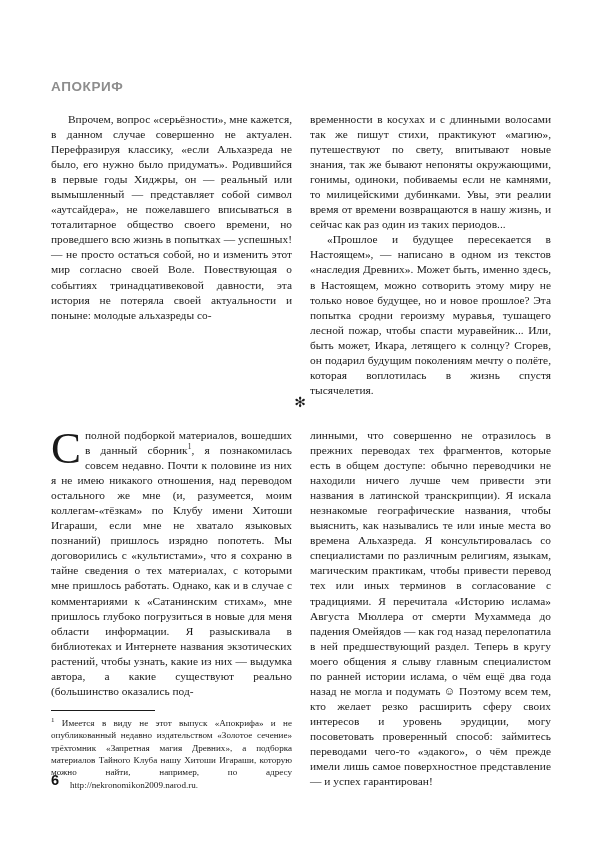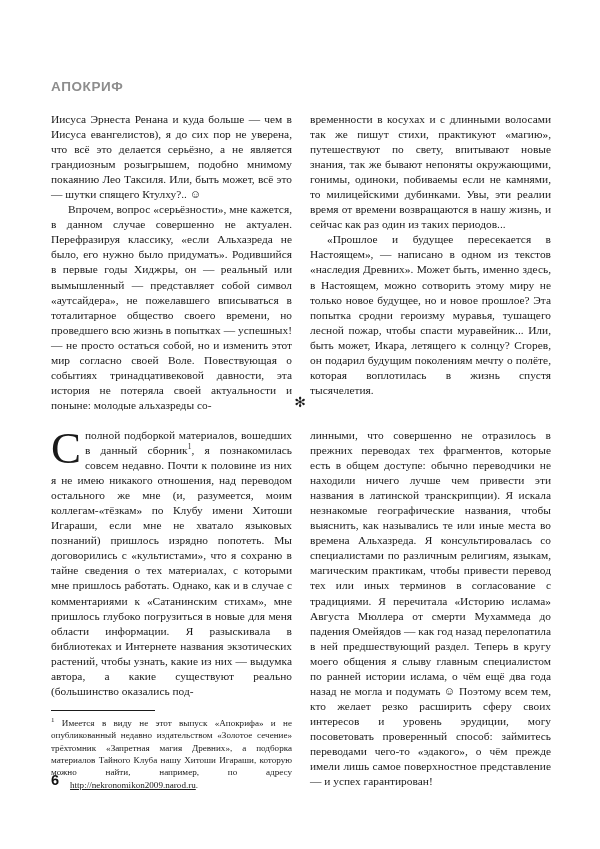--- a/index.html
+++ b/index.html
@@ -108,21 +108,20 @@
     font-size: 9.1px;
     line-height: 12.4px;
     text-align: justify;
   }
   .footnote .fn-marker {
     font-size: 7px;
     vertical-align: super;
     line-height: 0;
   }
   .fn-link {
-    text-decoration: underline;
     color: #1a1a1a;
     padding-left: 19px;
   }
 
   
   .folio {
     position: absolute;
     left: 51px;
     top: 772px;
     font-family: "Liberation Sans", "DejaVu Sans", sans-serif;
@@ -134,21 +133,20 @@
 </head>
 <body>
 
 <div class="page">
 
   <div class="running-head">АПОКРИФ</div>
 
   <div class="columns">
 
     <div class="col body-text">
-      <p>Иисуса Эрнеста Ренана и куда больше — чем в Иисуса евангелистов), я до сих пор не уверена, что всё это делается серьёзно, а не является грандиозным розыгрышем, подобно мнимому покаянию Лео Таксиля. Или, быть может, всё это — шутки спящего Ктулху?.. ☺</p>
       <p class="indent">Впрочем, вопрос «серьёзности», мне кажется, в данном случае совершенно не актуален. Перефразируя классику, «если Альхазреда не было, его нужно было придумать». Родившийся в первые годы Хиджры, он — реальный или вымышленный — представляет собой символ «аутсайдера», не пожелавшего вписываться в тоталитарное общество своего времени, но проведшего всю жизнь в попытках — успешных! — не просто остаться собой, но и изменить этот мир согласно своей Воле. Повествующая о событиях тринадцативековой давности, эта история не потеряла своей актуальности и поныне: молодые альхазреды со-</p>
     </div>
 
     <div class="col body-text">
       <p>временности в косухах и с длинными волосами так же пишут стихи, практикуют «магию», путешествуют по свету, впитывают новые знания, так же бывают непоняты окружающими, гонимы, одиноки, побиваемы если не камнями, то милицейскими дубинками. Увы, эти реалии время от времени возвращаются в нашу жизнь, и сейчас как раз один из таких периодов...</p>
       <p class="indent">«Прошлое и будущее пересекается в Настоящем», — написано в одном из текстов «наследия Древних». Может быть, именно здесь, в Настоящем, можно сотворить этому миру не только новое будущее, но и новое прошлое? Эта попытка сродни героизму муравья, тушащего лесной пожар, чтобы спасти муравейник... Или, быть может, Икара, летящего к солнцу? Сгорев, он подарил будущим поколениям мечту о полёте, которая воплотилась в жизнь спустя тысячелетия.</p>
     </div>
 
   </div>
 

